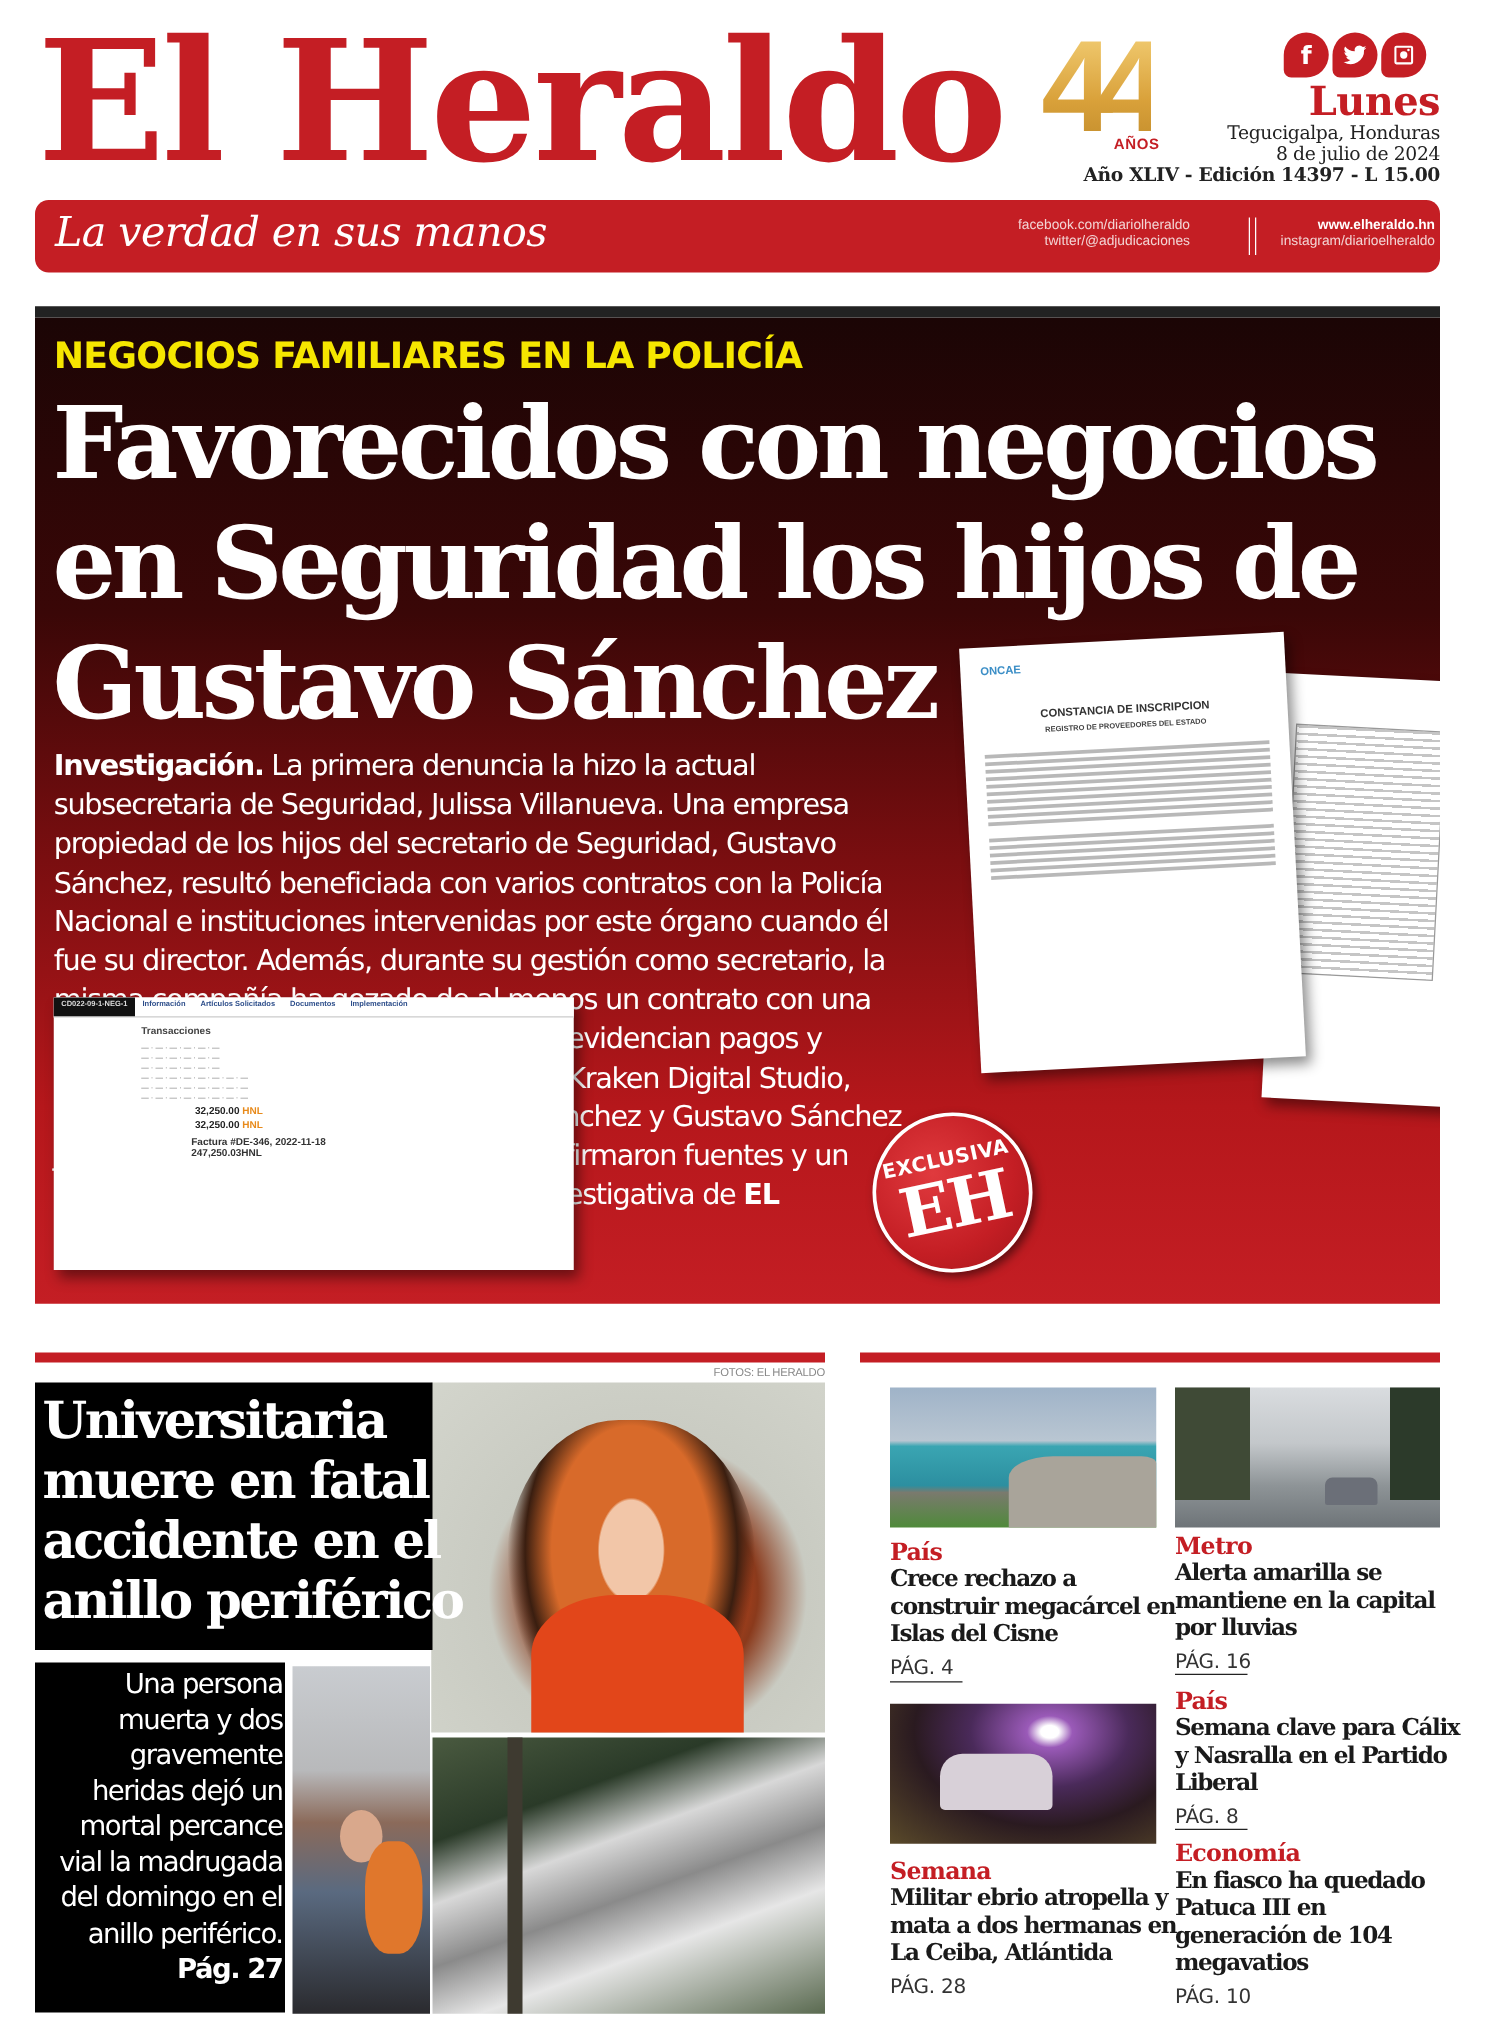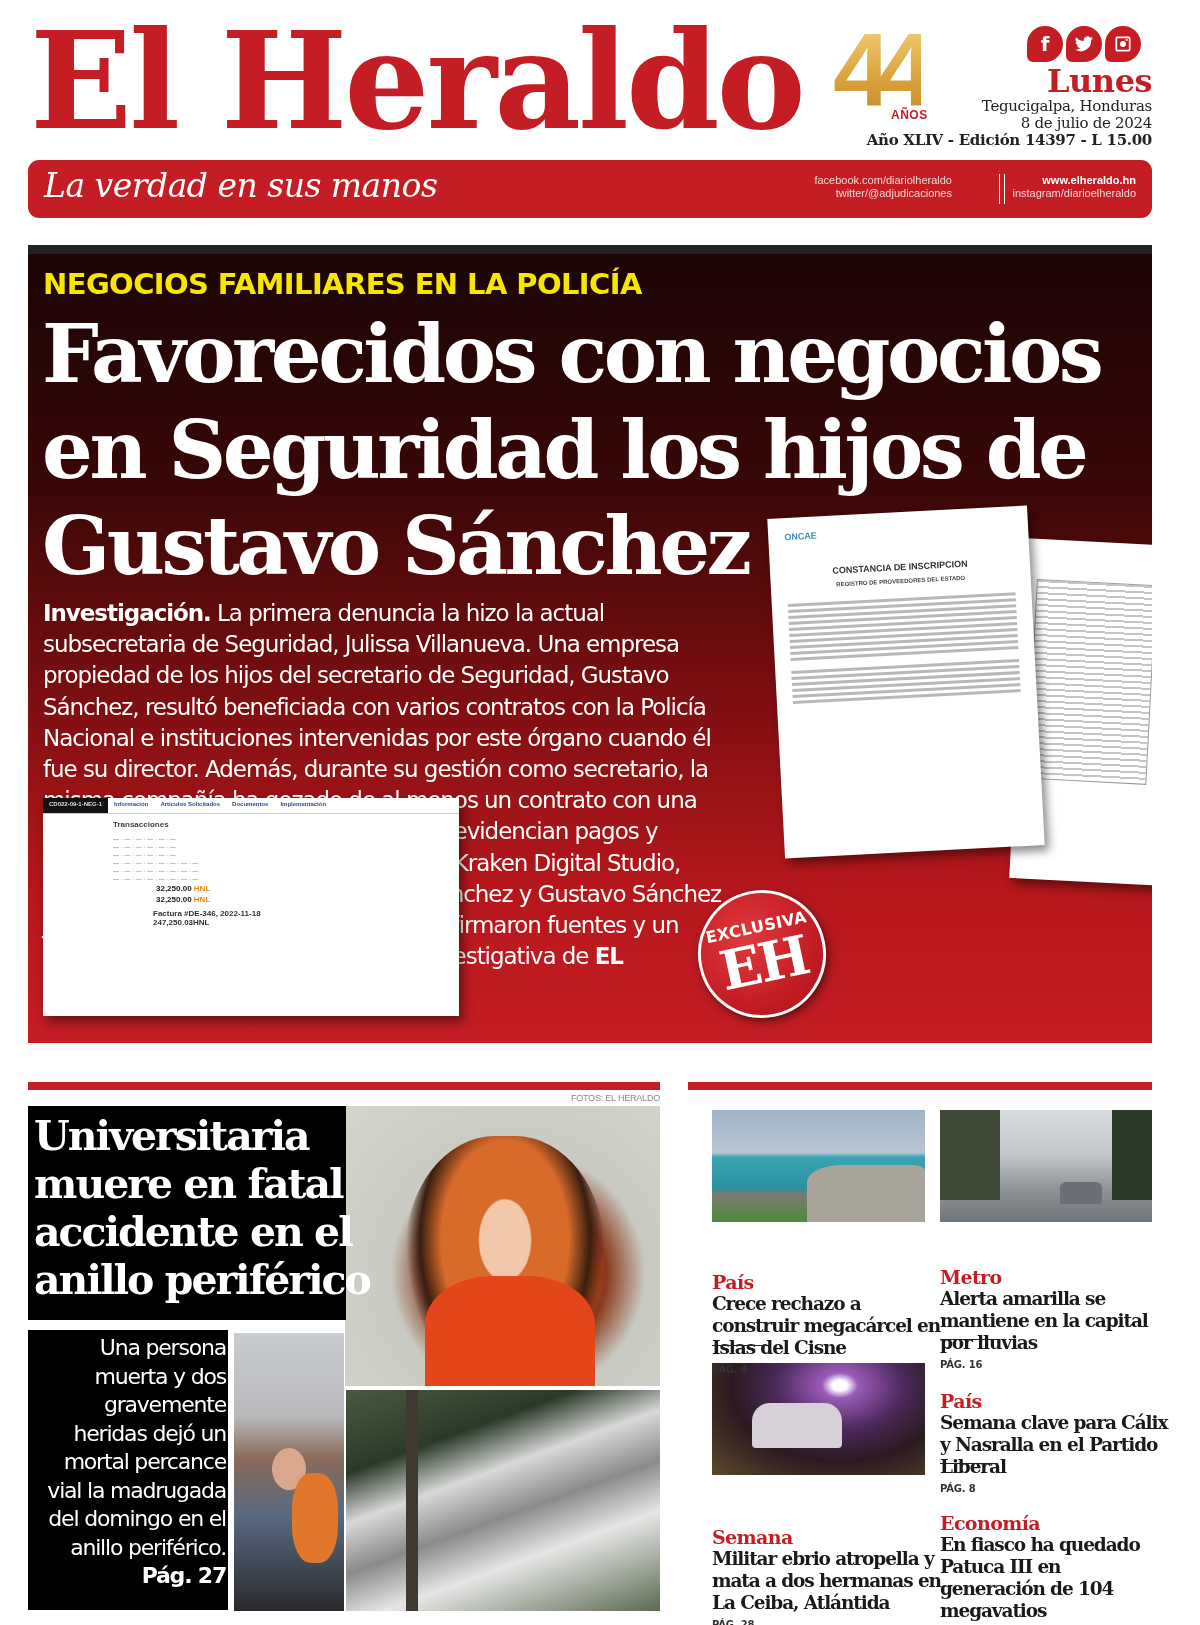--- a/index.html
+++ b/index.html
@@ -54,21 +54,21 @@
   }
   .tagbar .links-left {
     position: absolute; right: 200px; top: 14px; text-align: right;
     font-size: 11px; line-height: 13px; color: #f3d5d5;
   }
   .tagbar .sep {
     position: absolute; left: 971px; top: 14px; width: 6px; height: 30px;
     border-left: 1px solid #fff; border-right: 1px solid #fff;
   }
   .tagbar .links-right {
-    position: absolute; right: 16px; top: 14px; text-align: right;
+    position: absolute; right: 4px; top: 14px; text-align: right;
     font-size: 11px; line-height: 13px; color: #f3d5d5;
   }
   .tagbar .links-right .web { font-weight: bold; color: #fff; }
 
   
   .main-story {
     position: absolute; left: 28px; top: 245px; width: 1124px; height: 798px;
     background: linear-gradient(180deg, #1b0505 0%, #3a0707 30%, #7a0e10 55%, #b5171b 80%, #c41e24 100%);
     border-top: 9px solid #222;
     overflow: hidden;
@@ -177,24 +177,24 @@
   .img-pais1 .rock { position: absolute; left: 95px; top: 55px; width: 118px; height: 57px; background: #a9a49a; border-radius: 30% 10% 0 0; }
   .img-metro { left: 940px; top: 1110px; width: 212px; height: 112px;
     background: linear-gradient(180deg, #d9dcdf 0%, #c3c7ca 40%, #8e9497 70%, #6e7478 100%); }
   .img-metro .trees { position: absolute; left: 0; top: 0; width: 60px; height: 90px; background: #3f4a36; }
   .img-metro .trees2 { position: absolute; right: 0; top: 0; width: 40px; height: 90px; background: #2c3a2a; }
   .img-metro .car { position: absolute; left: 120px; top: 72px; width: 42px; height: 22px; background: #6b6f78; border-radius: 6px 6px 2px 2px; }
   .img-sucesos { left: 712px; top: 1363px; width: 213px; height: 112px;
     background: radial-gradient(ellipse at 60% 20%, #fff 0 4%, #9a5ab8 10%, #4a2a5a 35%, #2a1a20 60%, #5a4a2a 100%); }
   .img-sucesos .car { position: absolute; left: 40px; top: 40px; width: 90px; height: 45px; background: #d8d0d8; border-radius: 18px 18px 4px 4px; }
 
-  .brief { position: absolute; font-family: "DejaVu Serif", serif; margin-top: 40px; }
+  .brief { position: absolute; font-family: "DejaVu Serif", serif; }
   .brief .section { font-weight: bold; color: #c41e24; font-size: 19px; line-height: 22px; letter-spacing: -0.6px; }
   .brief .title { font-weight: bold; color: #1a1a1a; font-size: 18.5px; line-height: 22px; letter-spacing: -1.1px; }
-  .brief .page { font-family: "DejaVu Sans", sans-serif; font-weight: bold; font-size: 10px; color: #333; margin-top: 5px; letter-spacing: -0.2px; }
+  .brief .page { font-family: "DejaVu Sans", sans-serif; font-weight: normal; font-size: 16px; color: #333; margin-top: 5px; letter-spacing: -0.2px; }
   .brief-divider { position: absolute; height: 1px; background: #222; width: 58px; }
 
   .b-pais1 { left: 712px; top: 1231px; width: 230px; }
   .b-metro { left: 940px; top: 1226px; width: 230px; }
   .b-pais2 { left: 940px; top: 1350px; width: 230px; }
   .b-sucesos { left: 712px; top: 1486px; width: 230px; }
   .b-economia { left: 940px; top: 1472px; width: 230px; }
   .d1 { left: 712px; top: 1345px; }
   .d2 { left: 940px; top: 1339px; }
   .d3 { left: 940px; top: 1463px; }

